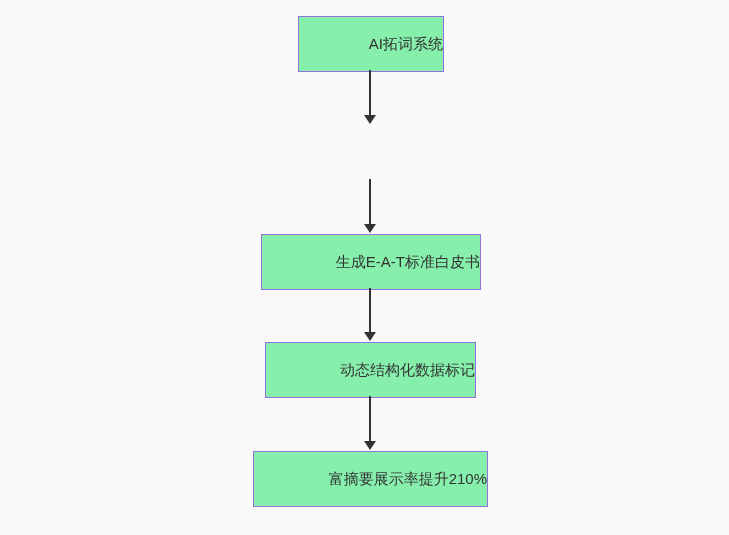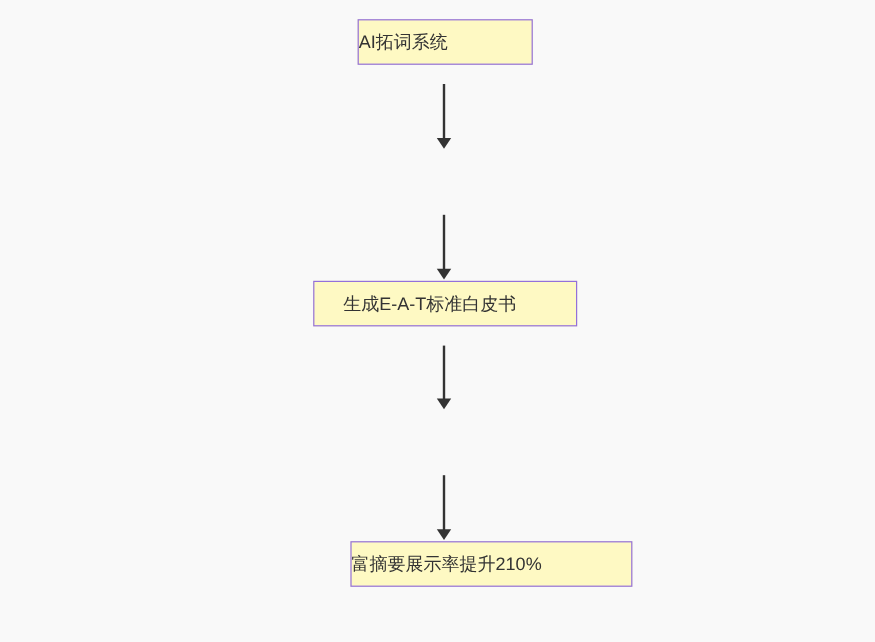--- a/index.html
+++ b/index.html
@@ -10,36 +10,36 @@
   .canvas {
     position: relative;
     width: 729px;
     height: 535px;
     background: #f9f9f9;
     overflow: hidden;
   }
   .node {
     position: absolute;
     box-sizing: border-box;
-    background: #fef9c3;
+    background: #86efac;
     border: 1.5px solid #9370DB;
     color: #333333;
     font-size: 15px;
     display: flex;
     align-items: center;
-    justify-content: flex-start;
+    justify-content: flex-end;
     text-align: center;
     white-space: nowrap;
-    height: 38px;
+    height: 56px;
   }
   .node-1 { left: 298px; top: 16px;  width: 146px; }
   .node-2 { left: 275px; top: 125px; width: 190px; }
   .node-3 { left: 261px; top: 234px; width: 220px; padding-left: 24px; }
   .node-4 { left: 265px; top: 342px; width: 211px; }
-  .node-5 { left: 253px; top: 451px; width: 235px; margin-left: 39px; }
+  .node-5 { left: 253px; top: 451px; width: 235px; }
 
   .edge-line {
     position: absolute;
     left: 369px;
     width: 2px;
     height: 46px;
     background: #333333;
   }
   .edge-line-1 { top: 70px;  }
   .edge-line-2 { top: 179px; }
@@ -76,20 +76,23 @@
   <div class="edge-line edge-line-2"></div>
   <div class="arrowhead arrowhead-2"></div>
 
   <div class="node node-3">
     <span>生成E-A-T标准白皮书</span>
   </div>
 
   <div class="edge-line edge-line-3"></div>
   <div class="arrowhead arrowhead-3"></div>
 
+  <div class="node node-4">
+    <span>动态结构化数据标记</span>
+  </div>
 
   <div class="edge-line edge-line-4"></div>
   <div class="arrowhead arrowhead-4"></div>
 
   <div class="node node-5">
     <span>富摘要展示率提升210%</span>
   </div>
 
 </div>
 

